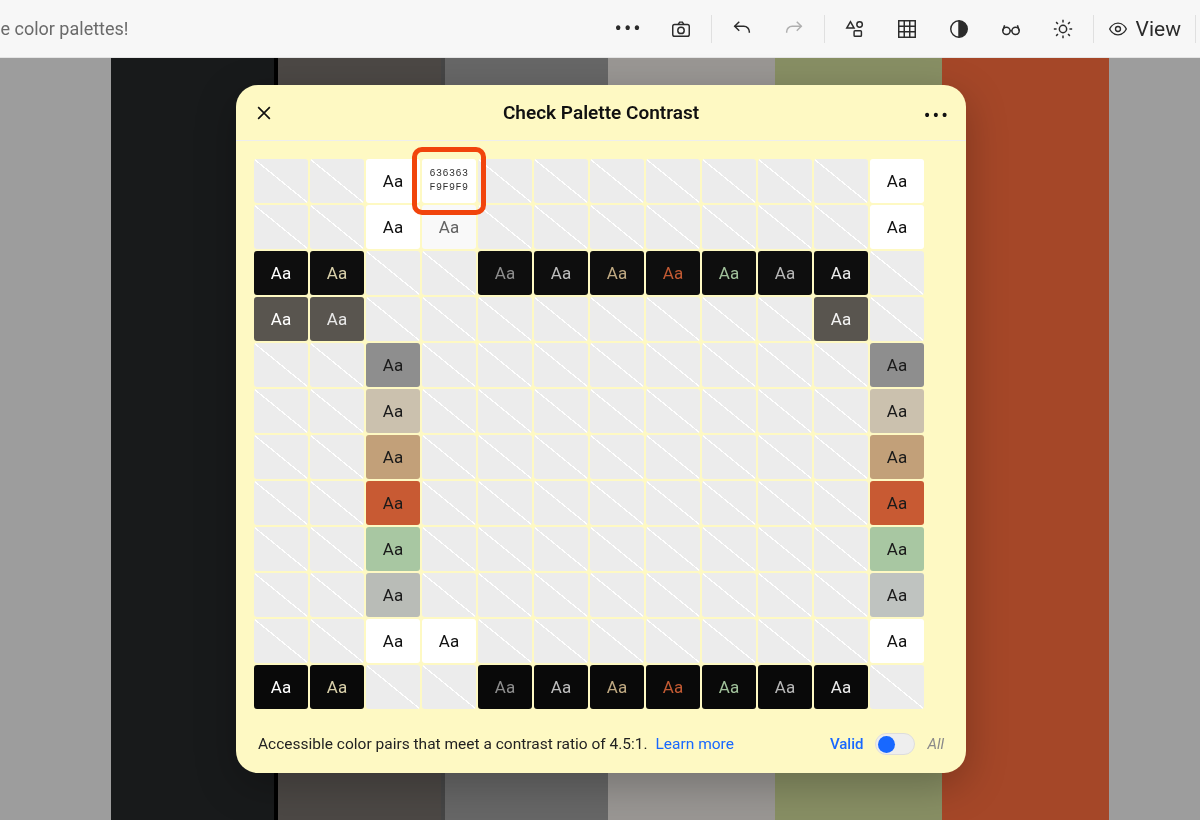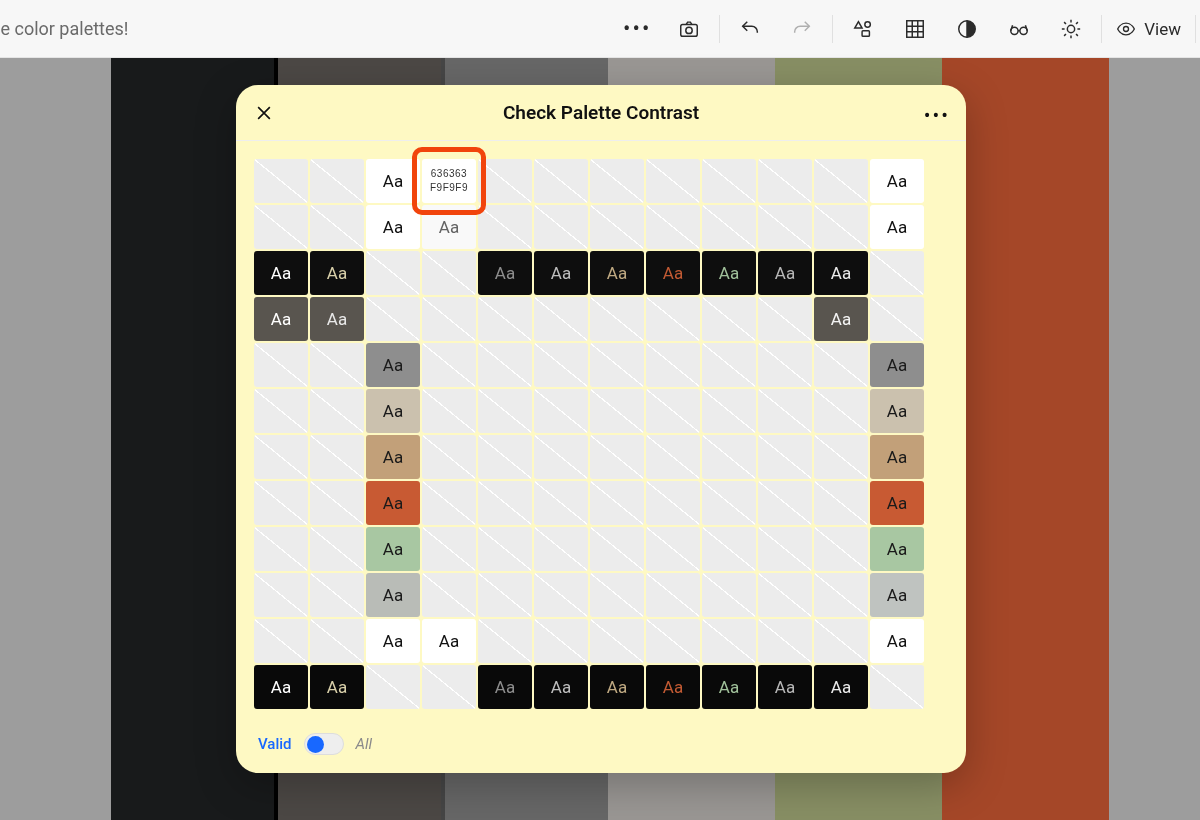--- a/index.html
+++ b/index.html
@@ -32,21 +32,21 @@
   .tbtn {
     width: 52px;
     height: 58px;
     display: flex;
     align-items: center;
     justify-content: center;
     color: #2b2b2b;
     cursor: pointer;
   }
   .tbtn svg { width: 22px; height: 22px; stroke: #2b2b2b; fill: none; stroke-width: 1.6; }
-  .tbtn.txt { width: auto; padding: 0 10px; font-size: 17px; gap:8px; }
+  .tbtn.txt { width: auto; padding: 0 10px; font-size: 21px; gap:8px; }
   .tbtn.txt svg { width: 20px; height: 20px; }
   .vdiv { width:1px; height:28px; background:#e0e0e0; margin:0 4px; }
   
   .stage {
     position: absolute;
     left: 0; right: 0;
     top: 58px;
     bottom: 0;
     display: flex;
   }
@@ -99,21 +99,21 @@
   }
   .cell.empty::before {
     content:""; position:absolute; inset:0;
     background: linear-gradient(to top right, transparent calc(50% - 0.6px), #fff calc(50% - 0.6px), #fff calc(50% + 0.6px), transparent calc(50% + 0.6px));
   }
   .cell.aa { }
   .cell .lbl { position:relative; z-index:2; }
   .tip {
     display:flex; flex-direction:column; align-items:center; justify-content:center;
     font-size:10px; line-height:1.0; letter-spacing:0.5px; color:#333; gap:4px;
-    font-family: Liberation Sans, sans-serif;
+    font-family: Liberation Mono, monospace;
   }
   .highlight-box {
     position:absolute;
     border:5px solid #f1440c;
     border-radius:10px;
     pointer-events:none;
     z-index:5;
   }
   .modal-footer {
     display:flex; align-items:center; justify-content:space-between;
@@ -464,20 +464,24 @@
           <span class="lbl" style="color: rgb(183, 183, 183);">Aa</span>
         </div>
         <div class="cell aa" style="background: rgb(9, 9, 9);">
           <span class="lbl" style="color: rgb(234, 234, 234);">Aa</span>
         </div>
         <div class="cell empty"></div>
         <div class="highlight-box" style="left: 158px; top: -12px; width: 74px; height: 68px;"></div>
       </div>
   </div>
   <div class="modal-footer">
+    <div>
+      <span>Accessible color pairs that meet a contrast ratio of 4.5:1.</span>
+      <a class="learn-more">Learn more</a>
+    </div>
     <div class="toggle-group">
       <span class="valid-lbl">Valid</span>
       <div class="switch">
           <div class="knob"></div>
         </div>
       <span class="all-lbl">All</span>
     </div>
   </div>
 </div>
 

